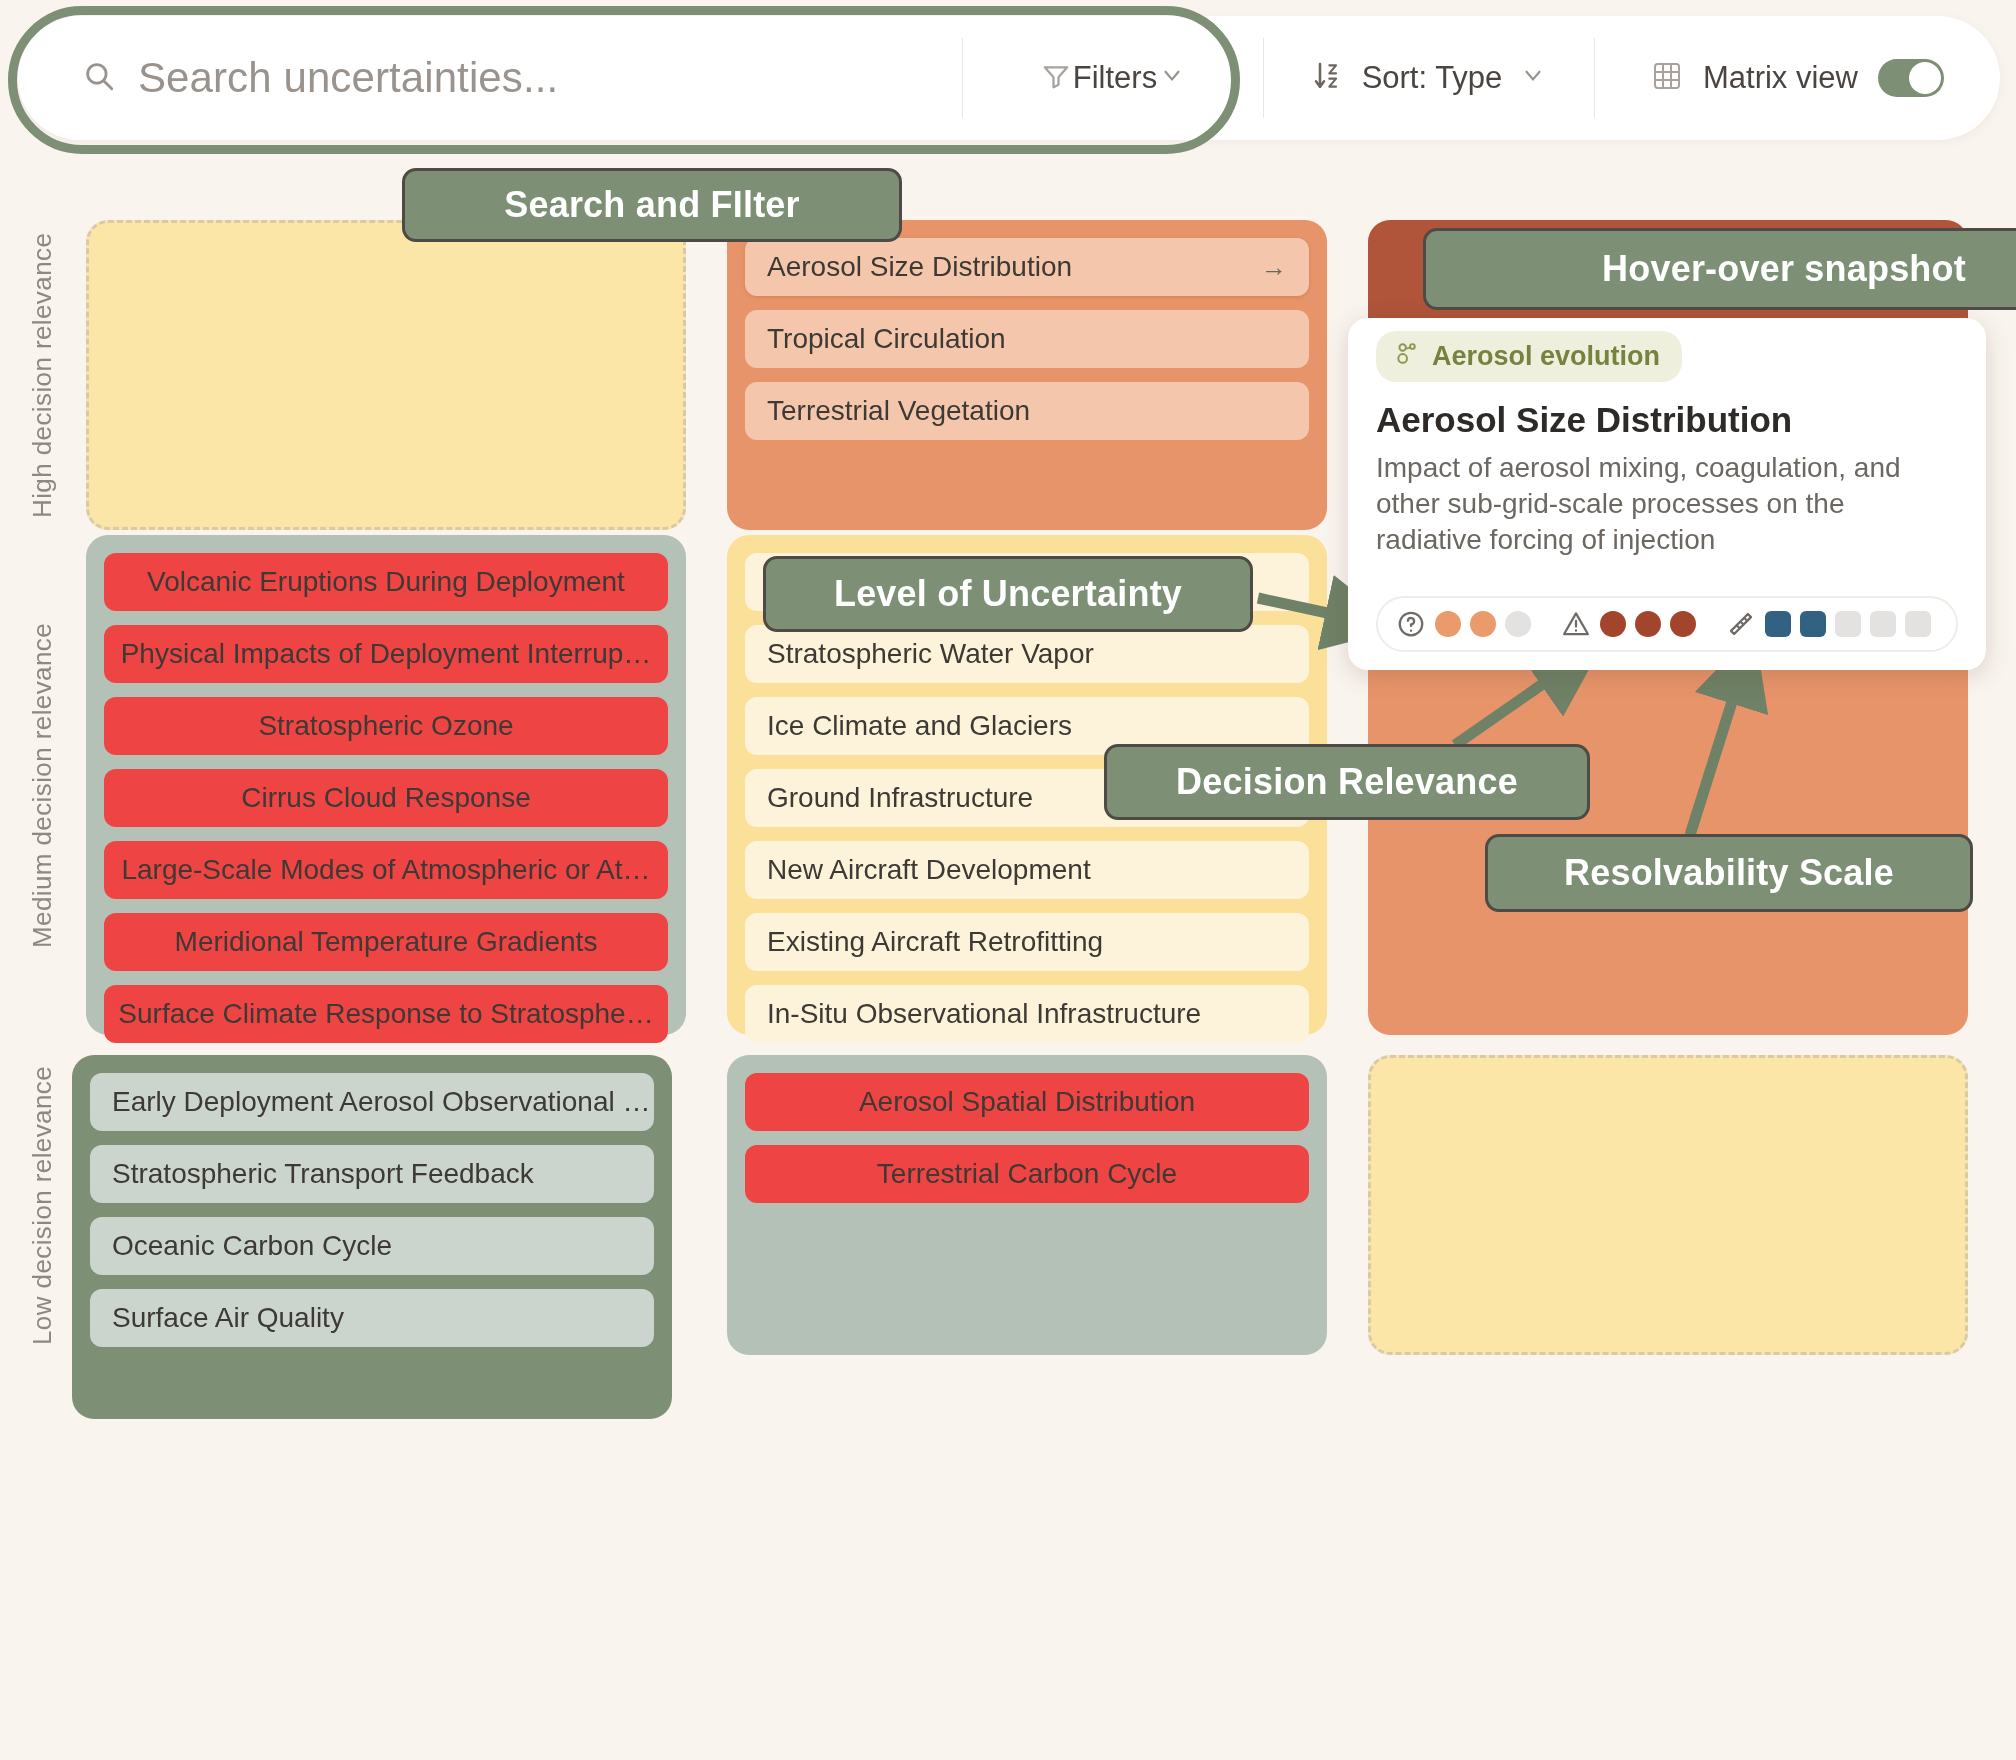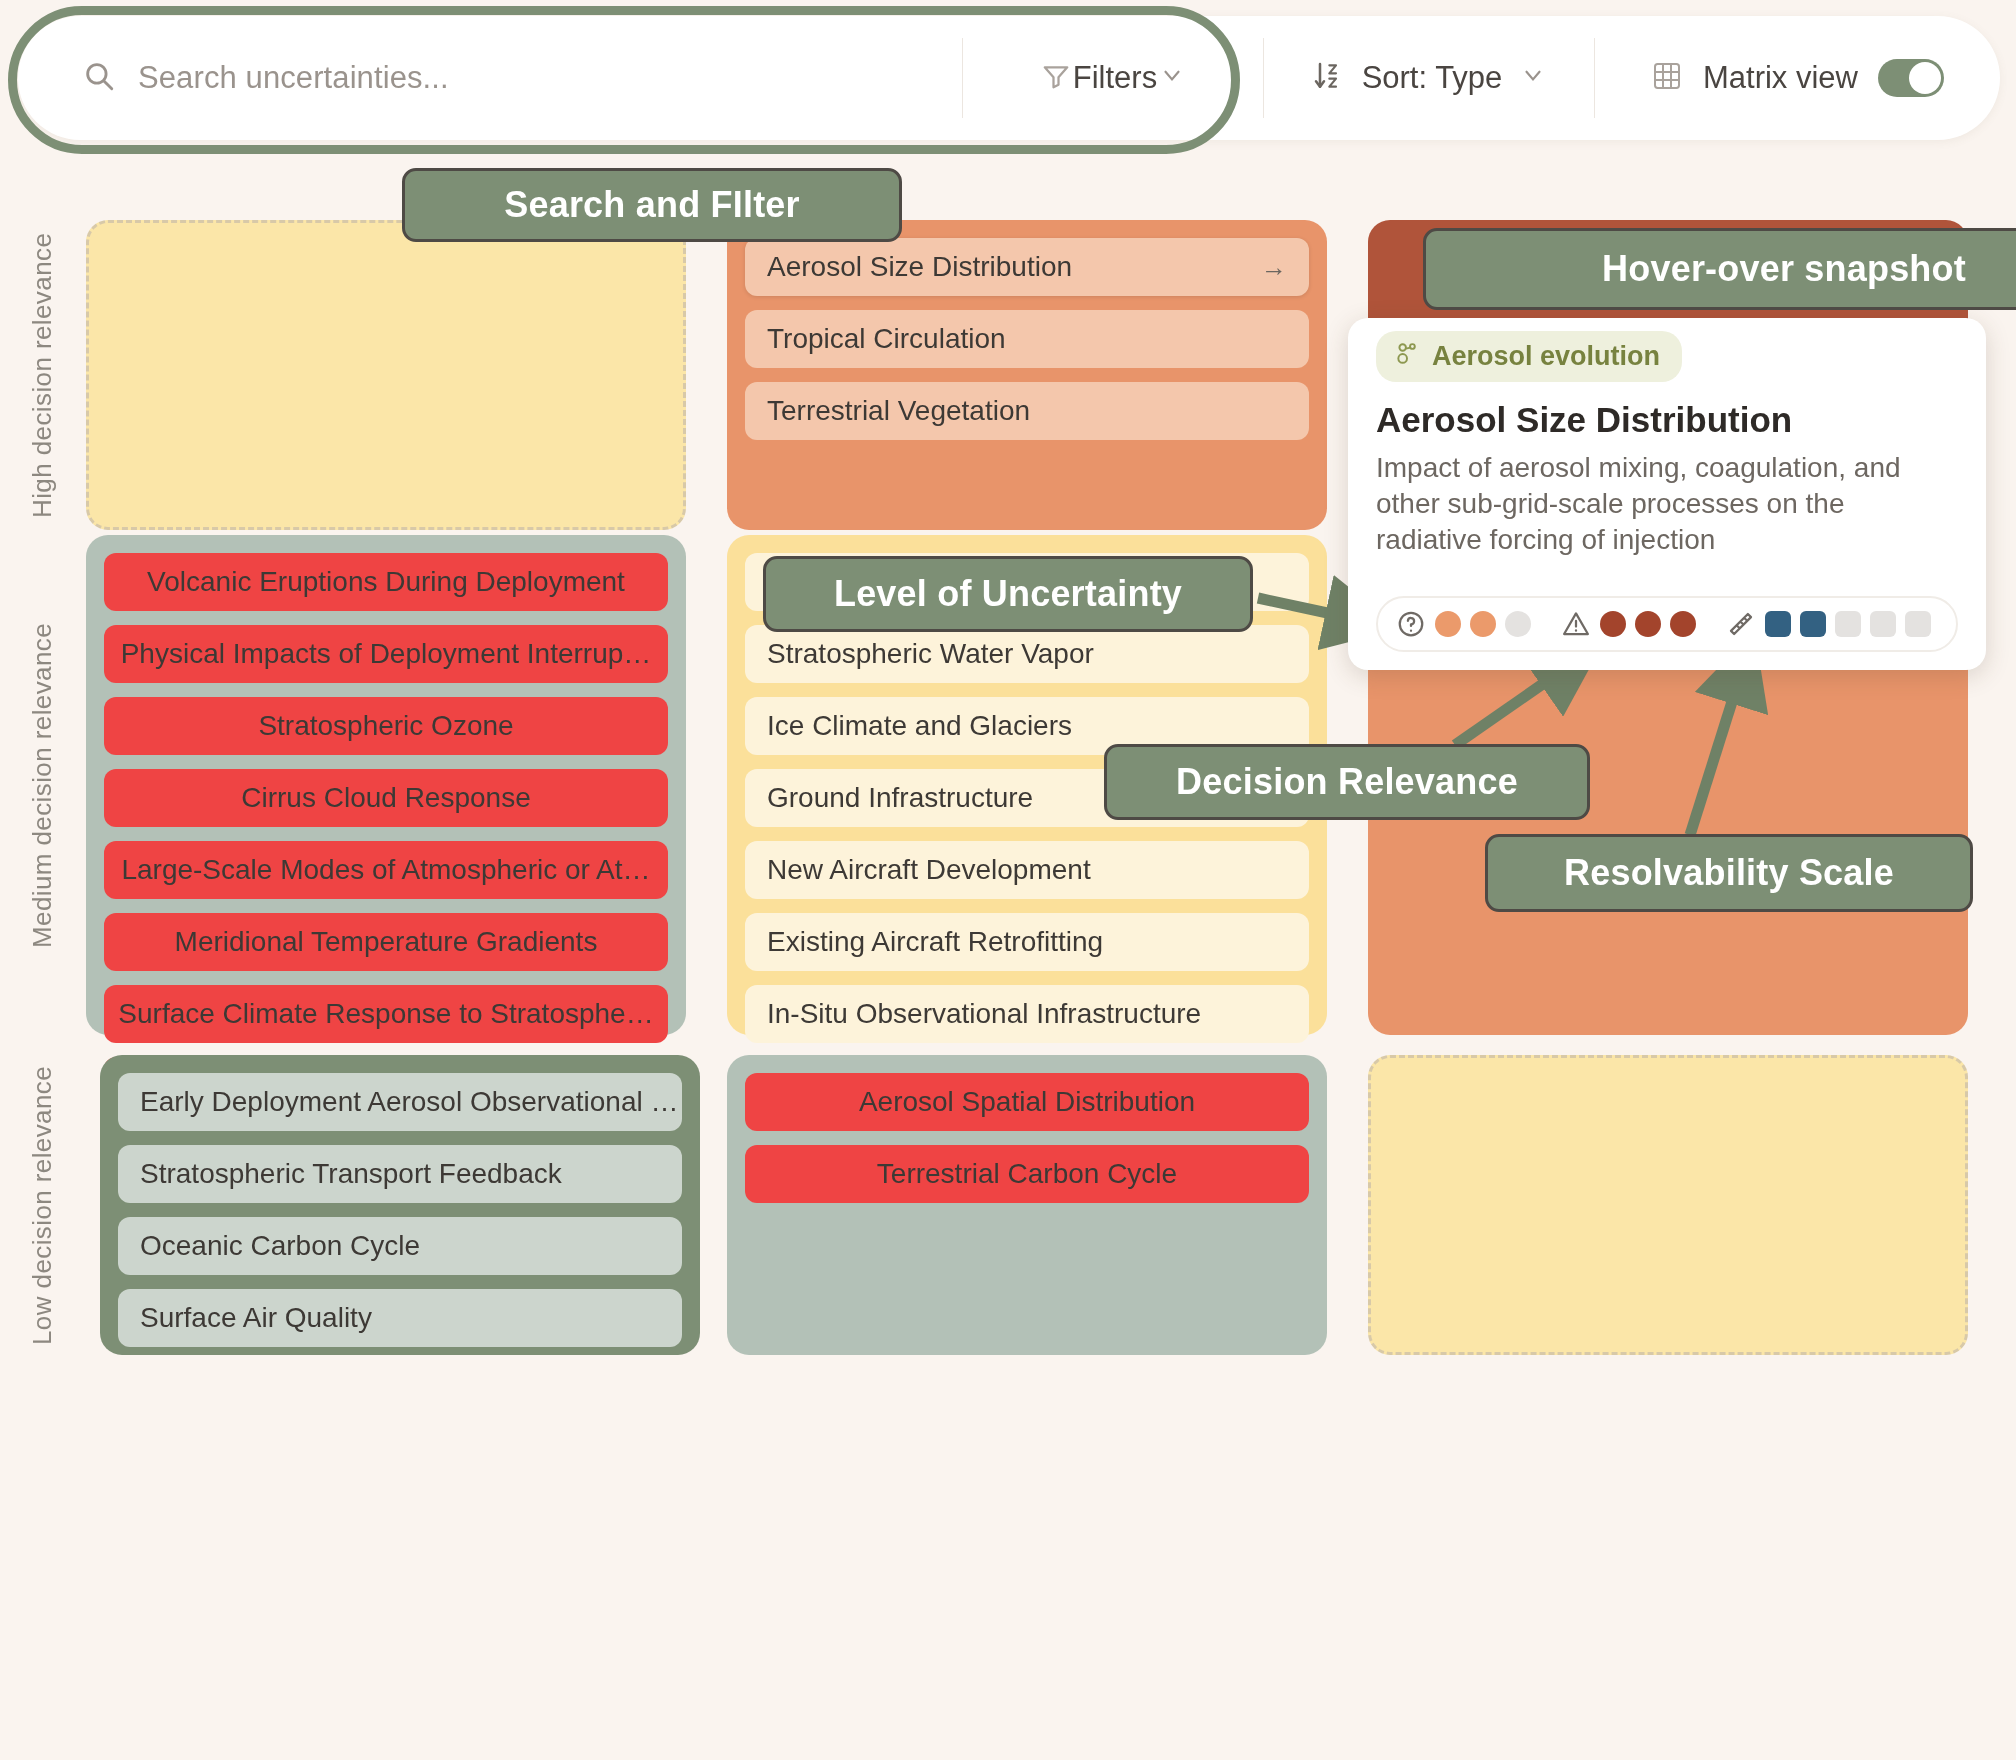--- a/index.html
+++ b/index.html
@@ -15,21 +15,21 @@
   .toolbar {
     position: absolute; left: 18px; top: 16px; width: 1982px; height: 124px;
     background: #ffffff; border-radius: 62px;
     box-shadow: 0 2px 10px rgba(120,100,80,0.08);
     display: flex; align-items: stretch;
   }
   .tb-search {
     flex: 0 0 944px; display: flex; align-items: center; gap: 22px;
     padding-left: 64px;
   }
-  .tb-search .ph { font-size: 31px; color: #9a938d; letter-spacing: .1px; }
+  .tb-search .ph { font-size: 42px; color: #9a938d; letter-spacing: .1px; }
   .tb-sep { width: 1px; background: #ece6e0; margin: 22px 0; }
   .tb-filters {
     flex: 0 0 300px; display: flex; align-items: center; justify-content: center; gap: 2px;
   }
   .tb-sort {
     flex: 0 0 330px; display: flex; align-items: center; justify-content: center; gap: 18px;
   }
   .tb-matrix {
     flex: 1; display: flex; align-items: center; justify-content: center; gap: 20px;
   }
@@ -254,21 +254,21 @@
         </div>
         <div class="chip">
           <span>In-Situ Observational Infrastructure</span>
         </div>
       </div>
       <div class="cell c-orange" style="left: 1368px; top: 255px; width: 600px; height: 500px;">
         <div class="chip">
           <span>Satellite Observational Infrastructure</span>
         </div>
       </div>
-      <div class="cell c-darkgreen" style="left: 100px; top: 775px; width: 600px; height: 300px;">
+      <div class="cell c-darkgreen" style="left: 72px; top: 775px; width: 600px; height: 364px;">
         <div class="chip">
           <span>Early Deployment Aerosol Observational …</span>
         </div>
         <div class="chip">
           <span>Stratospheric Transport Feedback</span>
         </div>
         <div class="chip">
           <span>Oceanic Carbon Cycle</span>
         </div>
         <div class="chip">

